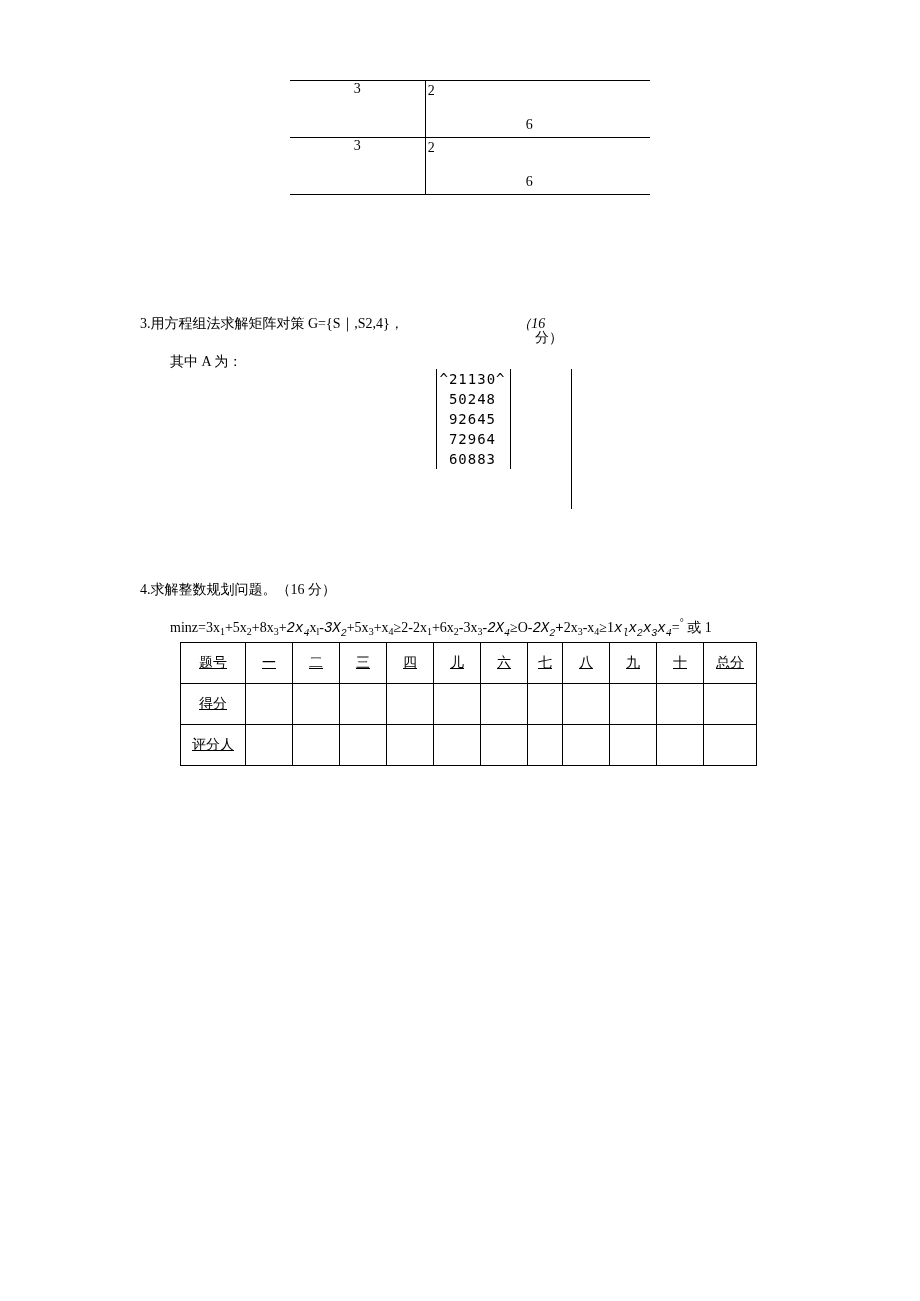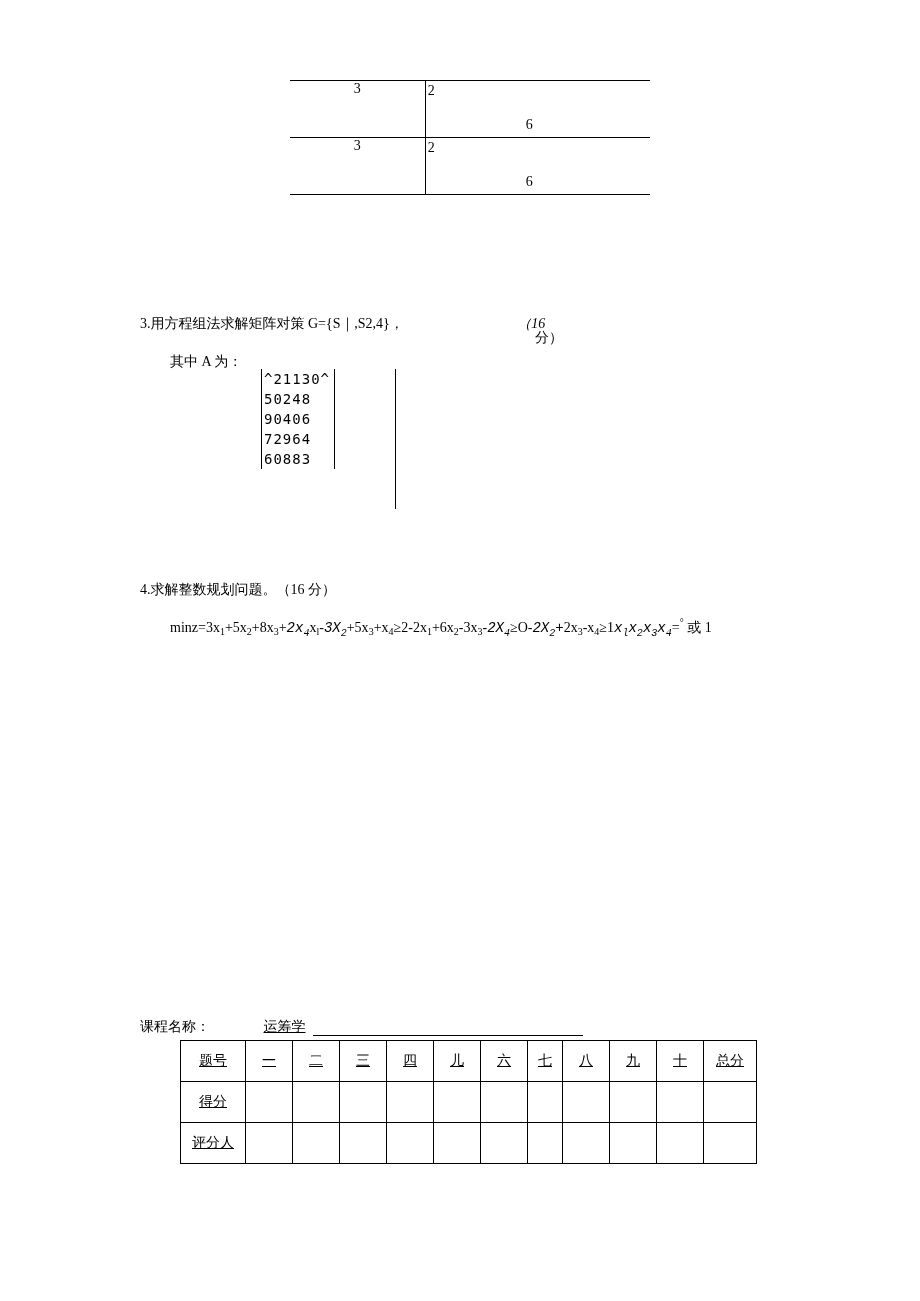--- a/index.html
+++ b/index.html
@@ -163,41 +163,36 @@
     </table>
 
   <div class="q3-line">
     <span>3.用方程组法求解矩阵对策 G={S｜,S2,4}，</span>
     <span class="q3-points">（16</span>
   </div>
   <div class="q3-points-sub">分）</div>
 
   <div class="matrix-wrap">
     <span class="matrix-label">其中 A 为：</span>
-    <div style="margin-left:93px; margin-top:-2px;">
+    <div style="margin-left:60px; margin-top:-2px;text-align:center;">
       <span class="matrix-box">
         <div class="matrix-row">^21130^</div>
         <div class="matrix-row">50248</div>
-        <div class="matrix-row">90406</div>
+        <div class="matrix-row">92645</div>
         <div class="matrix-row">72964</div>
         <div class="matrix-row">60883</div>
       </span><span class="matrix-right-border"></span>
     </div>
   </div>
 
   <div class="q4-heading">4.求解整数规划问题。（16 分）</div>
   <div class="q4-formula">
     <span>minz=3x</span><sub>1</sub><span>+5x</span><sub>2</sub><span>+8x</span><sub>3</sub><span>+</span><span class="italic">2x<sub>4</sub></span><span>x</span><sub>l</sub><span>-</span><span class="italic">3X<sub>2</sub></span><span>+5x</span><sub>3</sub><span>+x</span><sub>4</sub><span>≥2-2x</span><sub>1</sub><span>+6x</span><sub>2</sub><span>-3x</span><sub>3</sub><span>-</span><span class="italic">2X<sub>4</sub></span><span>≥O-</span><span class="italic">2X<sub>2</sub>+</span><span>2x</span><sub>3</sub><span>-x</span><sub>4</sub><span>≥1</span><span class="italic">x<sub>l</sub>x<sub>2</sub>x<sub>3</sub>x<sub>4</sub></span><span>=</span><sup style="font-size:10px;">°</sup><span> 或 1</span>
   </div>
 
-  <div class="course-line">
-    <span class="course-label">课程名称：</span>
-    <span class="course-name">运筹学</span>
-    <span class="course-underline"></span>
-  </div>
 
   <table class="score-table">
     <tbody>
         <tr>
       <td class="col-label">题号</td>
       <td class="col-num">一</td>
       <td class="col-num">二</td>
       <td class="col-num">三</td>
       <td class="col-num">四</td>
       <td class="col-num">儿</td>

